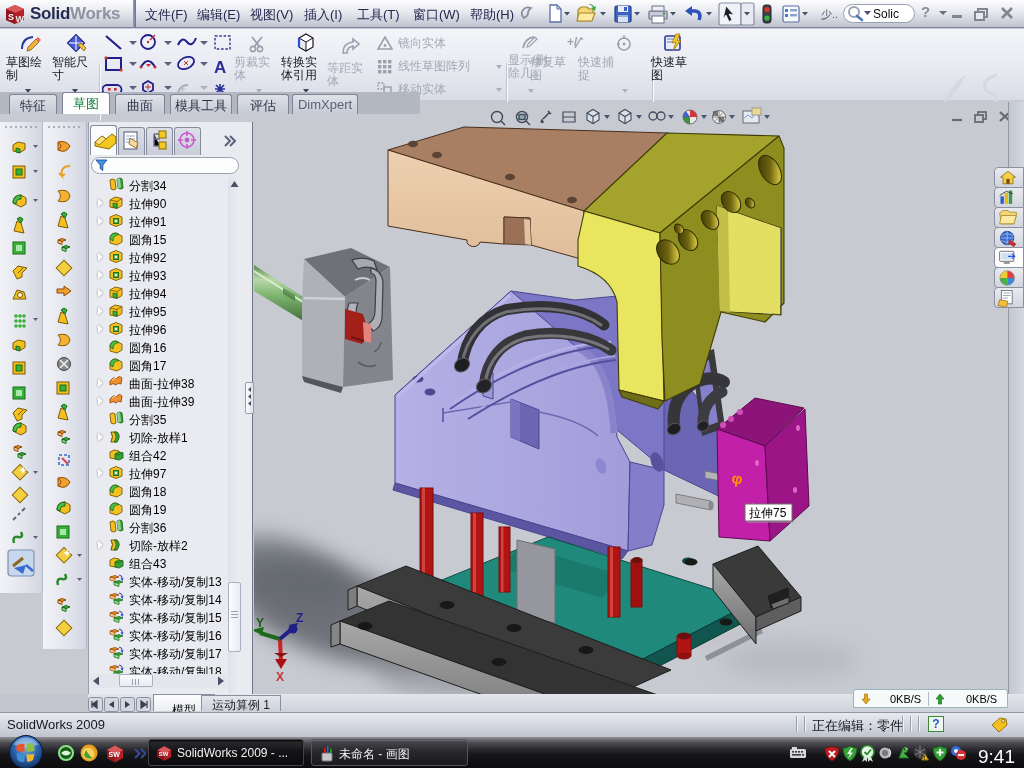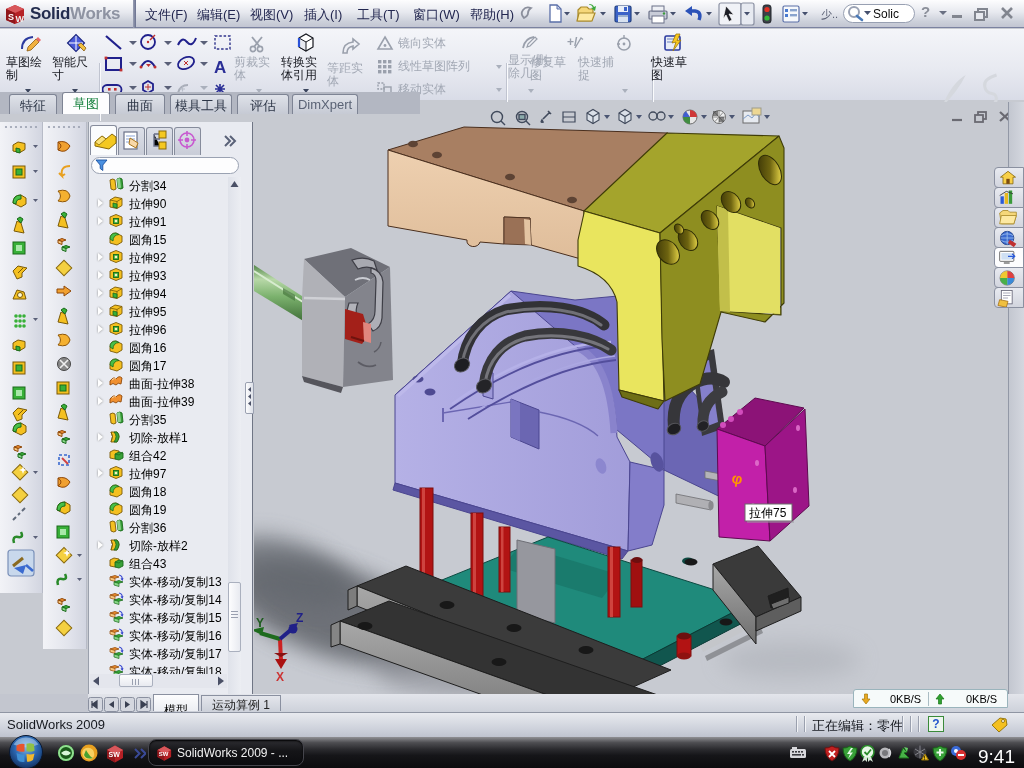--- a/index.html
+++ b/index.html
@@ -27,21 +27,21 @@
 .ftab.act{background:#fbfcfd;height:30px;top:3px}
 .trow{position:absolute;left:4px;height:18px;font-size:12px;color:#000;white-space:nowrap}
 .trow .tico{position:absolute;left:16px;top:1px}
 .trow .ttxt{position:absolute;left:36px;top:2px}
 .exp{position:absolute;left:5px;top:5px;width:0;height:0;border-top:4px solid transparent;border-bottom:4px solid transparent;border-left:5px solid #fff;filter:drop-shadow(0 0 1px #888)}
 
 #docstrip{left:0;top:694px;width:1024px;height:18px;background:linear-gradient(#e3e5eb,#cdd1da)}
 #statusbar{left:0;top:712px;width:1024px;height:25px;background:linear-gradient(#e8eaef,#ccd0da 70%,#bfc3cf);border-top:1px solid #8f95a3;font-size:13px;color:#15181e}
 
 #taskbar{left:0;top:737px;width:1024px;height:31px;background:linear-gradient(#909094,#4e4e52 18%,#2a2a2e 40%,#151518 60%,#0c0c0e)}
-.tbtn{position:absolute;top:2px;height:27px;border-radius:8px;font-size:12px;color:#f2f2f2;white-space:nowrap;overflow:hidden}
+.tbtn{position:absolute;top:2px;height:27px;border-radius:3px;font-size:12px;color:#f2f2f2;white-space:nowrap;overflow:hidden}
 
 #taskpane{left:1008px;top:102px;width:16px;height:592px;background:linear-gradient(90deg,#c3c7d0,#d4d7df);border-left:1px solid #9298a6}
 .tptab{position:absolute;left:-15px;width:30px;height:21px;background:linear-gradient(#e8eaf0,#d2d5de);border:1px solid #8a90a0;border-radius:4px 0 0 4px;overflow:hidden}
 svg{display:block}
 </style></head>
 <body>
 <div id="app">
   <div class="abs" id="menubar">
     <svg class="abs" style="left:3px;top:3px" width="24" height="23" viewBox="0 0 24 23">
       <polygon points="3,6 12,2 21,6 21,17 12,21 3,17" fill="#b52025"></polygon>
@@ -1139,21 +1139,21 @@
         </g>
       <g transform="translate(32,0)">
           <rect x="0.5" y="0.5" width="14" height="14" rx="2" fill="#d4d7df" stroke="#8a90a0"></rect>
           <path d="M5,4 l5,3.5 -5,3.5 z" fill="#3a4052"></path>
         </g>
       <g transform="translate(48,0)">
           <rect x="0.5" y="0.5" width="14" height="14" rx="2" fill="#d4d7df" stroke="#8a90a0"></rect>
           <path d="M5,4 l5,3.5 -5,3.5 z M11,4 v7" stroke="#3a4052" fill="#3a4052" stroke-width="1.2"></path>
         </g>
     </svg>
-    <div class="abs" style="left:153px;top:0;width:46px;height:17px;background:linear-gradient(#fdfdfe,#eceef3);border:1px solid #8a90a0;border-bottom:none;font-size:12px;text-align:center;padding-top:7px;color:#000">模型</div>
+    <div class="abs" style="left:153px;top:0;width:62px;height:17px;background:linear-gradient(#fdfdfe,#eceef3);border:1px solid #8a90a0;border-bottom:none;font-size:12px;text-align:center;padding-top:7px;color:#000">模型</div>
     <div class="abs" style="left:201px;top:1px;width:80px;height:16px;background:linear-gradient(#e4e6ec,#cdd1da);border:1px solid #8a90a0;border-bottom:none;font-size:12px;text-align:center;padding-top:1px;color:#222">运动算例 1</div>
 
     <div class="abs" style="left:853px;top:-5px;width:155px;height:19px;background:#f6fafa;border:1px solid #9ab4bc;border-radius:3px 3px 0 0">
       <svg class="abs" style="left:6px;top:3px" width="12" height="12">
           <path d="M6,11 l-4,-5 h2.5 v-5 h3 v5 h2.5 z" fill="#e8a820" stroke="#a87808" stroke-width="0.7"></path>
         </svg>
       <div class="abs" style="left:36px;top:3px;font-size:11px;color:#000">0KB/S</div>
       <div class="abs" style="left:74px;top:2px;width:1px;height:14px;background:#aabcc4"></div>
       <svg class="abs" style="left:80px;top:3px" width="12" height="12">
           <path d="M6,1 l4,5 h-2.5 v5 h-3 v-5 h-2.5 z" fill="#30a030" stroke="#187818" stroke-width="0.7"></path>
@@ -1211,20 +1211,29 @@
 
     <div class="tbtn" style="left:148px;width:156px;background:linear-gradient(#2e2e33,#141417 45%,#0c0c0f);border:1px solid #45454c;box-shadow:inset 0 1px 2px #000">
       <svg style="position:absolute;left:6px;top:5px" width="17" height="17" viewBox="0 0 20 20">
           <polygon points="3,6 11,1.5 19,6 19,14 11,18.5 3,14" fill="#b52025"></polygon>
           <polygon points="3,6 11,1.5 19,6 11,10.5" fill="#d8575b"></polygon>
           <polygon points="3,6 11,10.5 11,18.5 3,14" fill="#8f171c"></polygon>
           <text x="4.5" y="13" font-size="7" font-weight="bold" fill="#fff">SW</text>
         </svg>
       <span style="position:absolute;left:28px;top:6px">SolidWorks 2009 - ...</span>
     </div>
+    <div class="tbtn" style="left:311px;width:157px;background:linear-gradient(#4a4a50,#28282d 45%,#1a1a1f);border:1px solid #55555c;box-shadow:inset 0 1px 0 #6a6a70">
+      <svg style="position:absolute;left:7px;top:5px" width="16" height="17" viewBox="0 0 16 17">
+          <rect x="3" y="8" width="10" height="8" rx="1" fill="#c8c8cc" stroke="#77777c"></rect>
+          <path d="M5,8 v-6 l2,3 v3z" fill="#d82020"></path>
+          <path d="M8,8 v-7 l1.5,0 v7z" fill="#2a6ad8"></path>
+          <path d="M11,8 v-5 l2,2 v3z" fill="#28a028"></path>
+        </svg>
+      <span style="position:absolute;left:27px;top:6px">未命名 - 画图</span>
+    </div>
 
     <svg class="abs" style="left:789px;top:10px" width="18" height="12" viewBox="0 0 18 12">
         <rect x="1" y="2" width="16" height="9" rx="1.5" fill="#d8d8dc"></rect>
         <g fill="#3a3a40">
           <rect x="3" y="4" width="2" height="1.6"></rect>
           <rect x="6" y="4" width="2" height="1.6"></rect>
           <rect x="9" y="4" width="2" height="1.6"></rect>
           <rect x="12" y="4" width="2" height="1.6"></rect>
           <rect x="3" y="7" width="9" height="1.6"></rect>
           <rect x="13" y="7" width="2" height="1.6"></rect>

